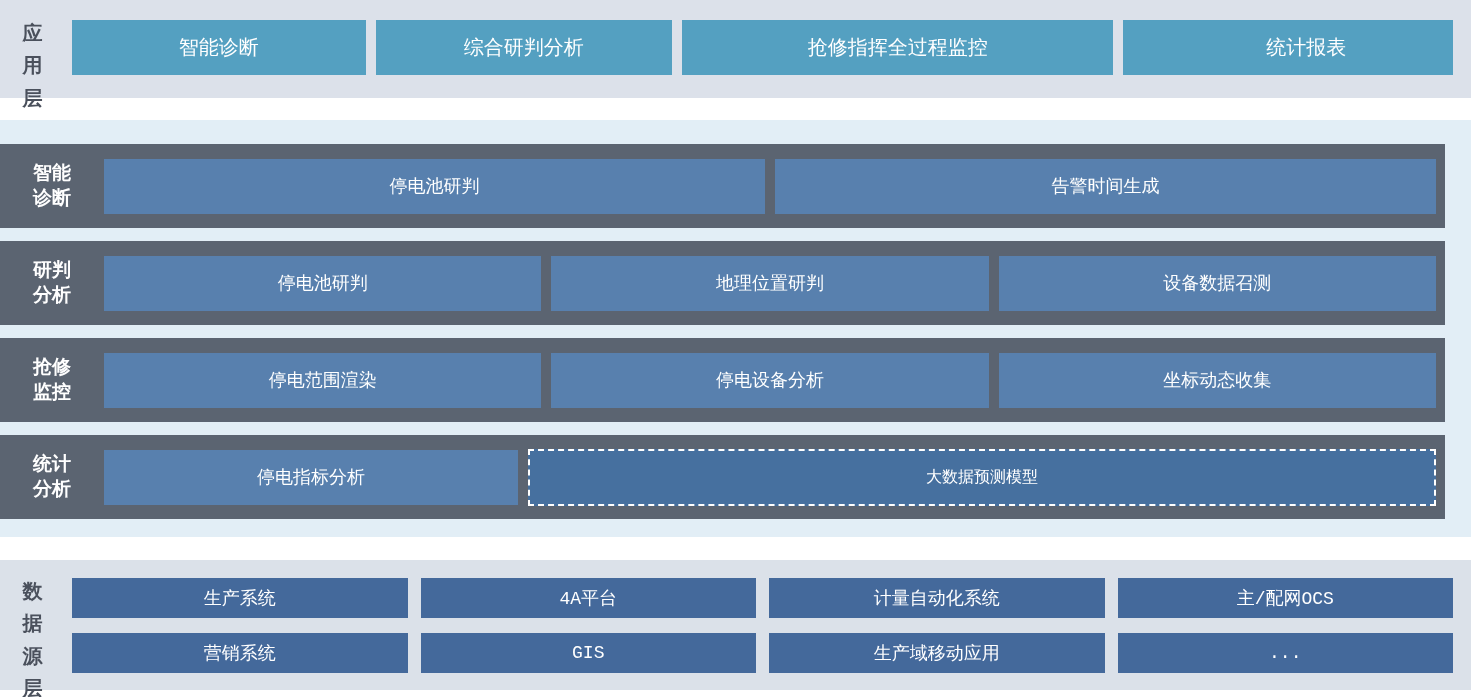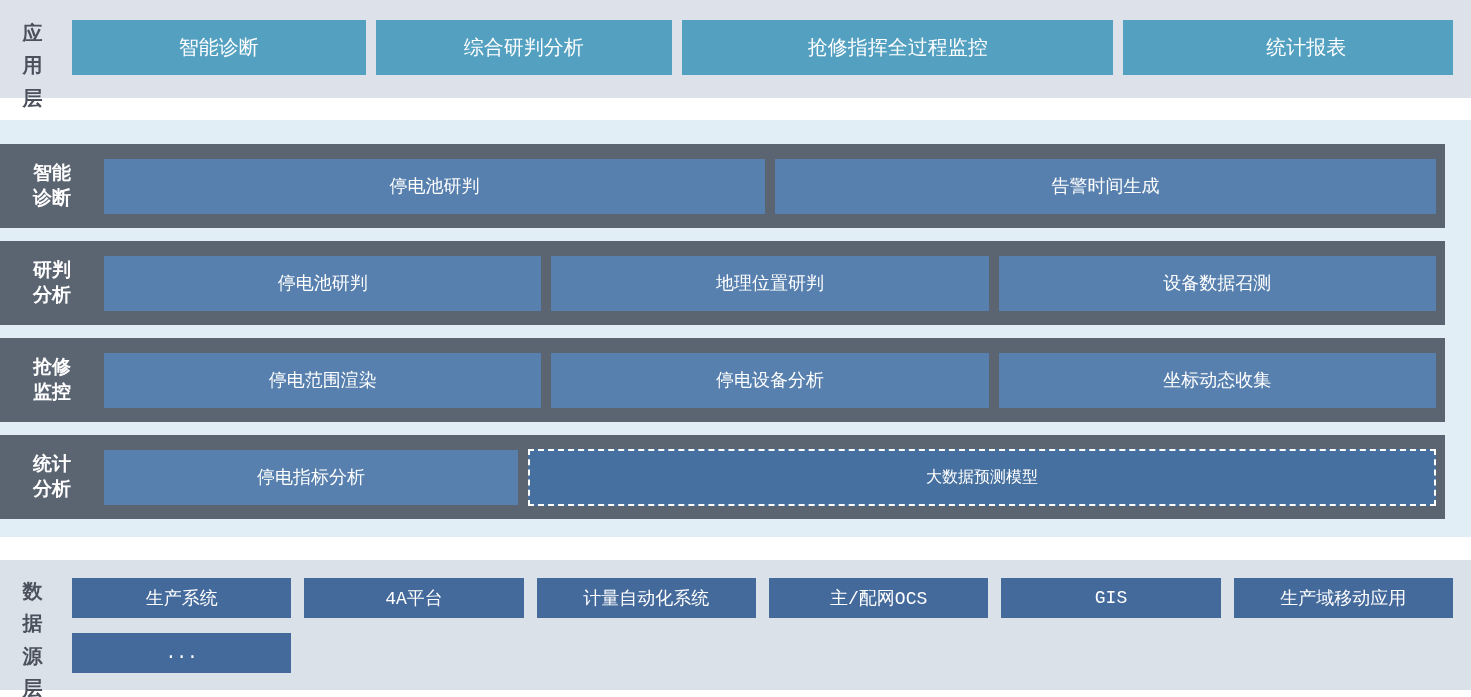--- a/index.html
+++ b/index.html
@@ -55,21 +55,21 @@
   .row-buttons{flex:1;display:flex;gap:10px;align-items:center;padding-right:9px;}
   .btn.blue{background:var(--blue);height:55px;flex:1;font-size:18px;}
   .btn.blue.fixed{flex:0 0 414px;}
   .btn.dashed{
     background:var(--blue-dark);height:57px;flex:1;font-size:16px;
     border:2px dashed #ffffff;
   }
 
   
   .src-grid{
-    flex:1;display:grid;grid-template-columns:repeat(6,1fr);
+    flex:1;display:grid;grid-template-columns:repeat(4,1fr);
     gap:15px 13px;padding:18px 18px 0 0;align-content:start;
   }
   .btn.navy{background:var(--navy);height:40px;font-size:18px;}
 </style>
 </head>
 <body>
 
 <div class="band band-top">
   <div class="gutter">
     <div class="vlabel">应用层</div>
@@ -128,17 +128,18 @@
 
 <div class="band band-bottom">
   <div class="gutter">
     <div class="vlabel">数据源层</div>
   </div>
   <div class="src-grid">
     <div class="btn navy">生产系统</div>
     <div class="btn navy">4A平台</div>
     <div class="btn navy">计量自动化系统</div>
     <div class="btn navy">主/配网OCS</div>
+    <div class="btn navy">营销系统</div>
     <div class="btn navy">GIS</div>
     <div class="btn navy">生产域移动应用</div>
     <div class="btn navy">...</div>
   </div>
 </div>
 
 </body></html>

